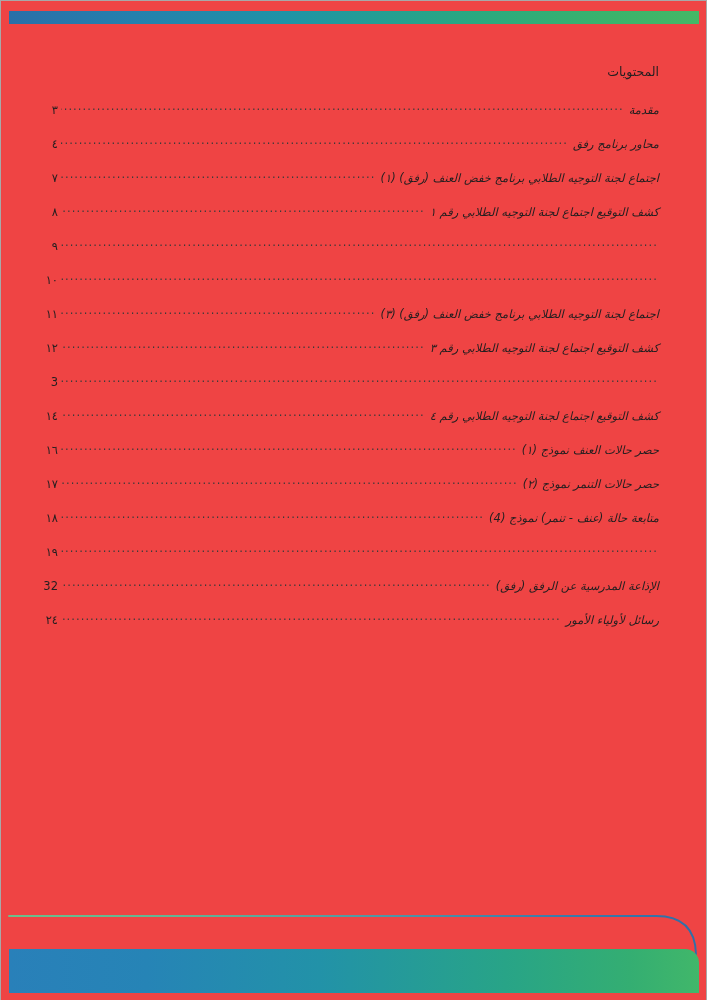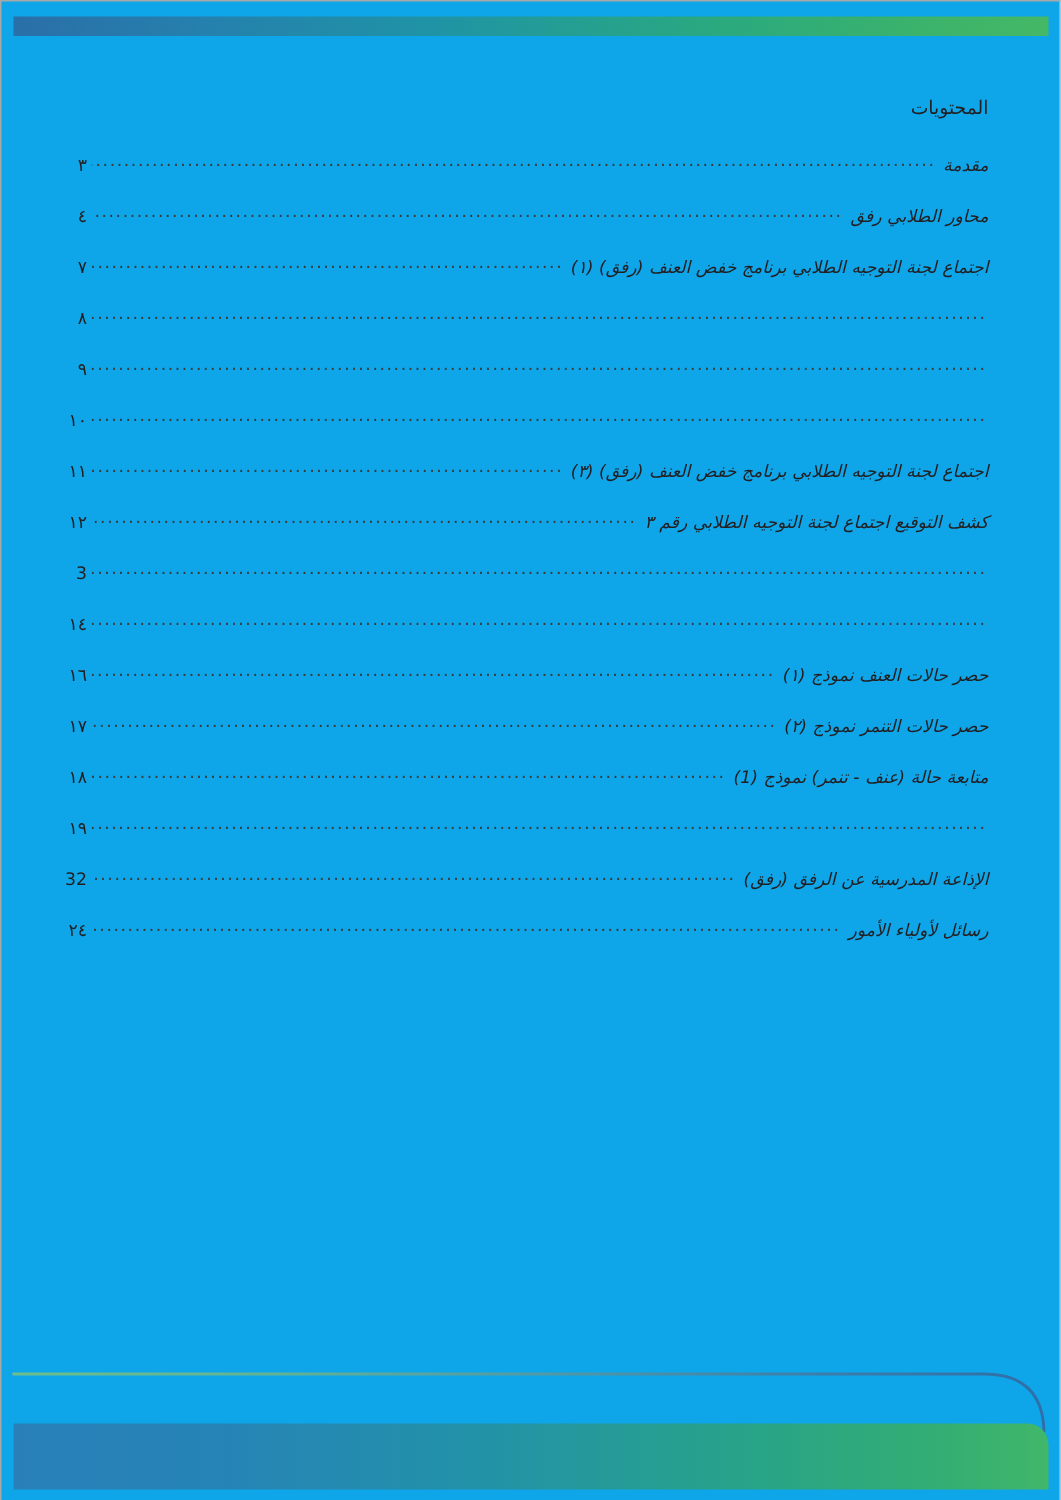--- a/index.html
+++ b/index.html
@@ -10,21 +10,21 @@
   }
 
   body {
     font-family: "DejaVu Sans", "Liberation Sans", sans-serif;
   }
 
   .page {
     position: relative;
     width: 707px;
     height: 1000px;
-    background: #0ea5e9;
+    background: #ef4444;
     overflow: hidden;
     box-sizing: border-box;
     border-left: 1px solid #a8a8a8;
     border-right: 1px solid #a8a8a8;
     border-top: 1px solid #a8a8a8;
   }
 
   
   .header-bar {
     position: absolute;
@@ -130,30 +130,31 @@
 
   <div class="toc-title">المحتويات</div>
 
   <div class="toc">
       <div class="toc-row">
         <span class="toc-label">مقدمة</span>
         <span class="toc-dots"></span>
         <span class="toc-page">٣</span>
       </div>
       <div class="toc-row">
-        <span class="toc-label">محاور الطلابي رفق</span>
+        <span class="toc-label">محاور برنامج رفق</span>
         <span class="toc-dots"></span>
         <span class="toc-page">٤</span>
       </div>
       <div class="toc-row">
         <span class="toc-label">اجتماع لجنة التوجيه الطلابي برنامج خفض العنف (رفق) (١)</span>
         <span class="toc-dots"></span>
         <span class="toc-page">٧</span>
       </div>
       <div class="toc-row">
+        <span class="toc-label">كشف التوقيع اجتماع لجنة التوجيه الطلابي رقم ١</span>
         <span class="toc-dots"></span>
         <span class="toc-page">٨</span>
       </div>
       <div class="toc-row">
         <span class="toc-dots"></span>
         <span class="toc-page">٩</span>
       </div>
       <div class="toc-row">
         <span class="toc-dots"></span>
         <span class="toc-page">١٠</span>
@@ -166,35 +167,36 @@
       <div class="toc-row">
         <span class="toc-label">كشف التوقيع اجتماع لجنة التوجيه الطلابي رقم ٣</span>
         <span class="toc-dots"></span>
         <span class="toc-page">١٢</span>
       </div>
       <div class="toc-row">
         <span class="toc-dots"></span>
         <span class="toc-page">3</span>
       </div>
       <div class="toc-row">
+        <span class="toc-label">كشف التوقيع اجتماع لجنة التوجيه الطلابي رقم ٤</span>
         <span class="toc-dots"></span>
         <span class="toc-page">١٤</span>
       </div>
       <div class="toc-row">
         <span class="toc-label">حصر حالات العنف نموذج (١)</span>
         <span class="toc-dots"></span>
         <span class="toc-page">١٦</span>
       </div>
       <div class="toc-row">
         <span class="toc-label">حصر حالات التنمر نموذج (٢)</span>
         <span class="toc-dots"></span>
         <span class="toc-page">١٧</span>
       </div>
       <div class="toc-row">
-        <span class="toc-label">متابعة حالة (عنف - تنمر) نموذج (1)</span>
+        <span class="toc-label">متابعة حالة (عنف - تنمر) نموذج (4)</span>
         <span class="toc-dots"></span>
         <span class="toc-page">١٨</span>
       </div>
       <div class="toc-row">
         <span class="toc-dots"></span>
         <span class="toc-page">١٩</span>
       </div>
       <div class="toc-row">
         <span class="toc-label">الإذاعة المدرسية عن الرفق (رفق)</span>
         <span class="toc-dots"></span>

